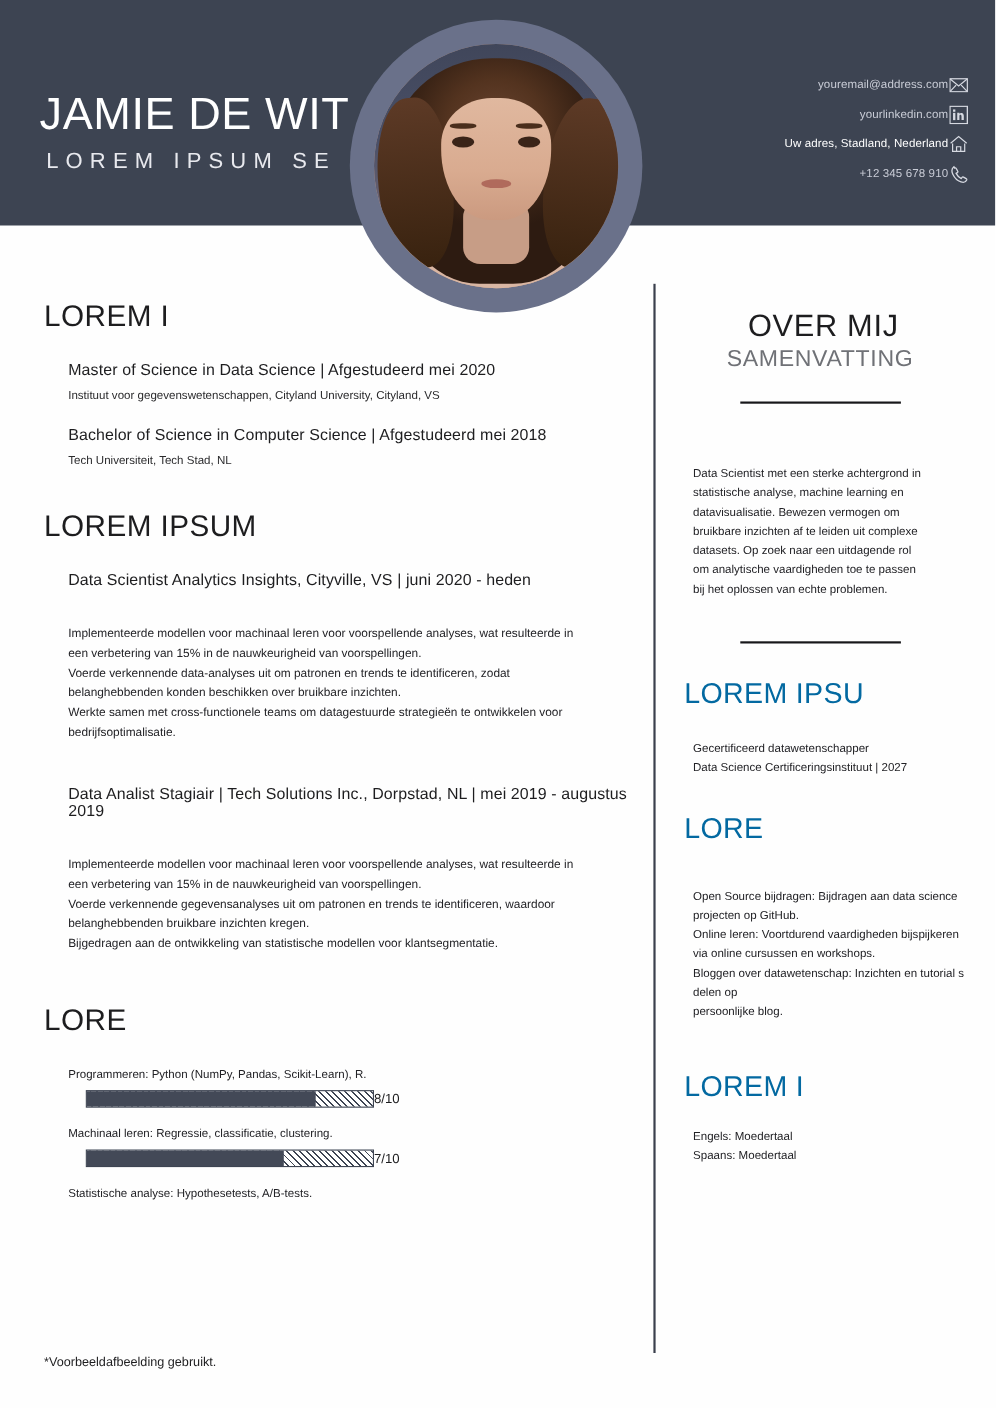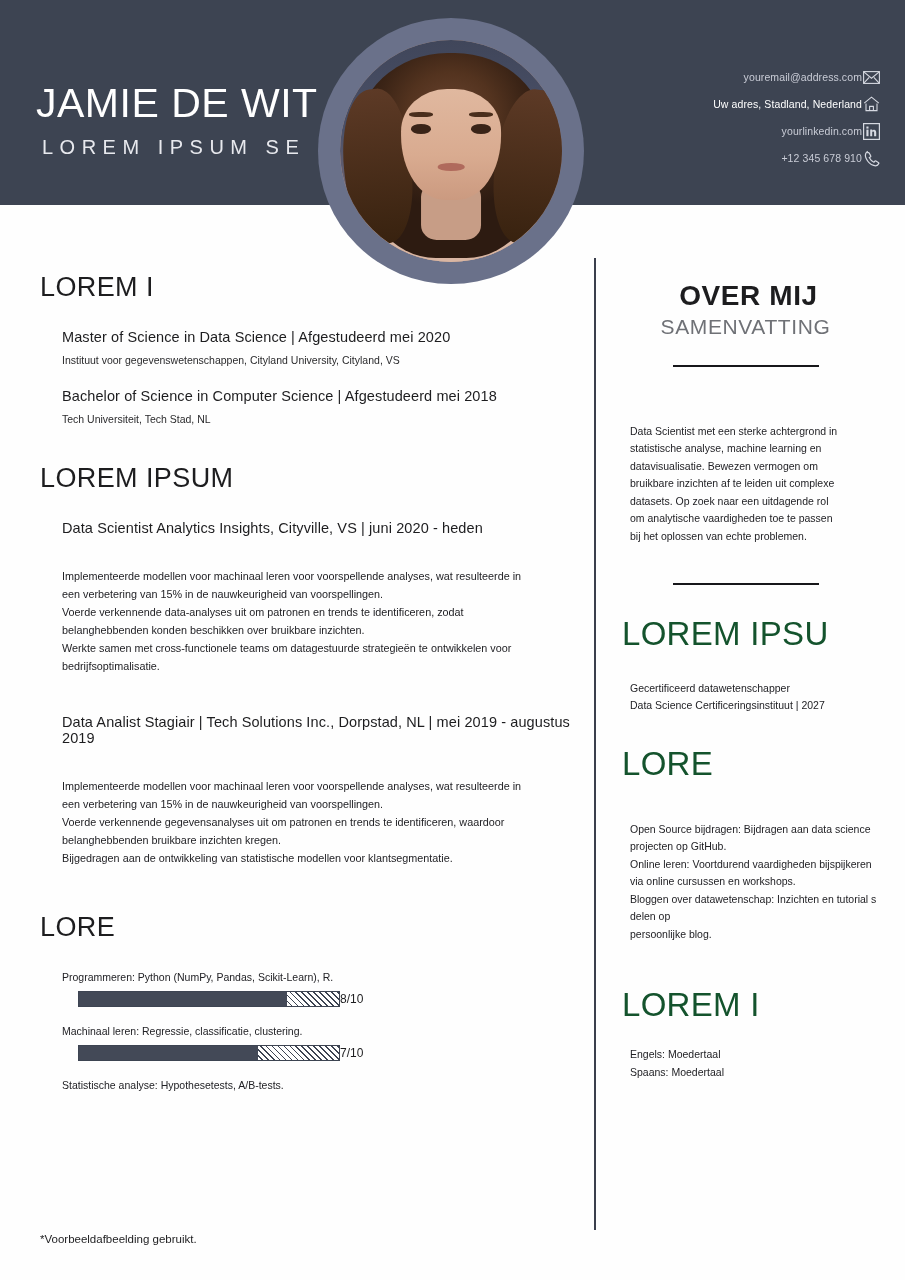--- a/index.html
+++ b/index.html
@@ -270,21 +270,21 @@
   
   .right-col {
     position: absolute;
     left: 596px; top: 258px;
     width: 309px;
   }
   .about-title {
     text-align: center;
     font-size: 28px;
     color: #1d1d1f;
-    font-weight: 700;
+    font-weight: 400;
     letter-spacing: 0.6px;
     margin: 22px 0 0 0;
     padding-right: 4px;
   }
   .about-sub {
     text-align: center;
     font-size: 21px;
     color: #6f7176;
     font-weight: 300;
     letter-spacing: 0.6px;
@@ -295,22 +295,22 @@
   .rule-line { width: 146px; height: 1.6px; background: #17171a; }
 
   .about-body {
     font-size: 10.5px;
     line-height: 17.5px;
     color: #222226;
     margin: 0 0 0 34px;
     width: 215px;
   }
   .side-head {
-    font-size: 33px;
-    color: #14532d;
+    font-size: 26px;
+    color: #0369a1;
     font-weight: 400;
     letter-spacing: 0.3px;
     margin: 0 15px 0 26px;
   }
   .side-body {
     font-size: 10.5px;
     line-height: 17.5px;
     color: #222226;
     margin: 0 0 0 34px;
     width: 250px;
@@ -331,39 +331,39 @@
         <div class="contact-text">youremail@address.com</div>
         <div class="contact-icon">
           <svg width="17" height="13" viewBox="0 0 17 13" fill="none" stroke="#d6d9e1" stroke-width="1.1">
             <rect x="0.6" y="0.6" width="15.8" height="11.8"></rect>
             <path d="M0.8 0.9 L8.5 7.2 L16.2 0.9"></path>
             <path d="M0.8 12.1 L6.2 6.4 M16.2 12.1 L10.8 6.4"></path>
           </svg>
         </div>
       </div>
 
-      <div class="contact-row bright">
-        <div class="contact-text">Uw adres, Stadland, Nederland</div>
-        <div class="contact-icon">
-          <svg width="17" height="16" viewBox="0 0 17 16" fill="none" stroke="#d6d9e1" stroke-width="1.1">
-            <path d="M1.2 7.2 L8.5 1.2 L15.8 7.2"></path>
-            <path d="M3 7.4 V14.6 H14 V7.4"></path>
-            <path d="M6.6 14.6 V10.4 H10.4 V14.6"></path>
-          </svg>
-        </div>
-      </div>
-
       <div class="contact-row">
         <div class="contact-text">yourlinkedin.com</div>
         <div class="contact-icon">
           <svg width="17" height="17" viewBox="0 0 17 17">
             <rect x="0.6" y="0.6" width="15.8" height="15.8" fill="none" stroke="#d6d9e1" stroke-width="1.2"></rect>
             <rect x="3.4" y="6.6" width="2.1" height="6.6" fill="#d6d9e1"></rect>
             <rect x="3.4" y="3.5" width="2.1" height="2.1" fill="#d6d9e1"></rect>
             <path d="M7.2 13.2 V6.6 H9.2 V7.5 C9.8 6.6 11 6.4 12 6.9 C12.9 7.4 13.2 8.3 13.2 9.4 V13.2 H11.1 V9.8 C11.1 9 10.8 8.4 10 8.4 C9.3 8.4 9.2 9 9.2 9.8 V13.2 Z" fill="#d6d9e1"></path>
+          </svg>
+        </div>
+      </div>
+
+      <div class="contact-row bright">
+        <div class="contact-text">Uw adres, Stadland, Nederland</div>
+        <div class="contact-icon">
+          <svg width="17" height="16" viewBox="0 0 17 16" fill="none" stroke="#d6d9e1" stroke-width="1.1">
+            <path d="M1.2 7.2 L8.5 1.2 L15.8 7.2"></path>
+            <path d="M3 7.4 V14.6 H14 V7.4"></path>
+            <path d="M6.6 14.6 V10.4 H10.4 V14.6"></path>
           </svg>
         </div>
       </div>
 
       <div class="contact-row">
         <div class="contact-text">+12 345 678 910</div>
         <div class="contact-icon">
           <svg width="16" height="17" viewBox="0 0 16 17" fill="none" stroke="#d6d9e1" stroke-width="1.2">
             <path d="M3.2 1.6 C1.4 3 0.9 5.6 2.2 8.4 C3.6 11.4 6.4 14.3 9.6 15.4 C12 16.2 14 15.4 14.8 13.6 C15 13.1 14.8 12.7 14.3 12.4 L11.9 11 C11.4 10.7 10.9 10.9 10.6 11.3 L9.9 12.3 C8.2 11.6 6.2 9.6 5.2 7.6 L6.3 6.9 C6.8 6.6 6.9 6.1 6.6 5.6 L5.3 3.2 C5 2.7 4.5 2.5 4 2.8 Z"></path>
           </svg>

